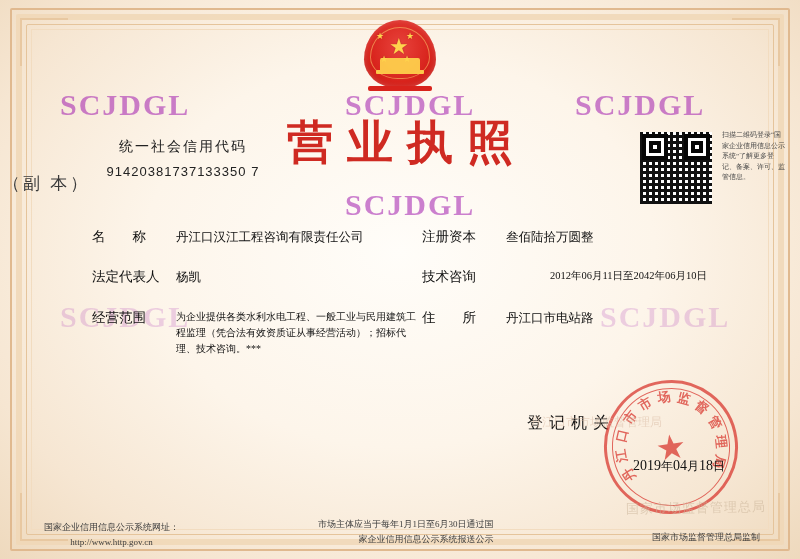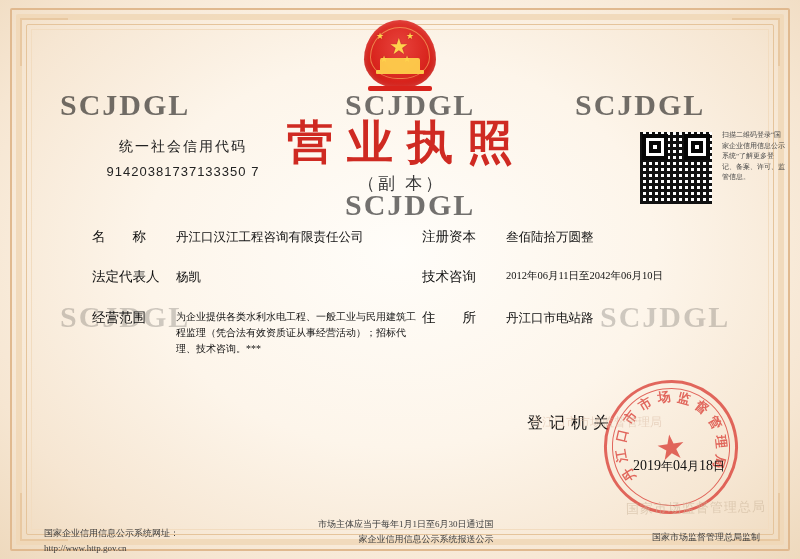--- a/index.html
+++ b/index.html
@@ -60,21 +60,21 @@
   .corner.tr { right: 20px; top: 18px; border-left: none; border-bottom: none; }
   .corner.bl { left: 20px; bottom: 18px; border-right: none; border-top: none; }
   .corner.br { right: 20px; bottom: 18px; border-left: none; border-top: none; }
 
   
   .wm {
     position: absolute;
     font-family: "Liberation Serif", serif;
     font-size: 30px;
     letter-spacing: 2px;
-    color: #000000;
+    color: #a21caf;
     opacity: .55;
     font-weight: bold;
     user-select: none;
   }
   .wm.w1 { left: 60px;  top: 88px; }
   .wm.w2 { left: 345px; top: 88px; }
   .wm.w3 { left: 575px; top: 88px; }
   .wm.w4 { left: 345px; top: 188px; }
   .wm.w5 { left: 60px;  top: 300px; opacity: .18;}
   .wm.w6 { left: 600px; top: 300px; opacity: .18;}
@@ -148,21 +148,21 @@
     font-weight: bold;
     font-size: 46px;
     letter-spacing: 14px;
     color: #cf2a22;
     text-indent: 14px;
   }
   .subtitle {
     position: absolute;
     left: 0; right: 0;
     top: 172px;
-    text-align: center;
+    text-align: left;
     font-family: "Liberation Serif", serif;
     font-size: 17px;
     letter-spacing: 3px;
     color: #3a3a3a;
     text-indent: 3px;
   }
 
   
   .code-block {
     position: absolute;
@@ -247,21 +247,21 @@
     letter-spacing: 0px;
     display: flex;
     justify-content: space-between;
   }
   .fv {
     font-size: 12.5px;
     color: #111;
     font-family: "Liberation Serif", serif;
     line-height: 1.55;
   }
-  .fv.small { font-size: 10.5px; }
+  .fv.small { font-size: 10.5px; margin-left: 44px; }
   .fv.scope {
     width: 250px;
     font-size: 10px;
     line-height: 1.6;
   }
 
   
   .reg-auth {
     position: absolute;
     right: 185px;
@@ -343,22 +343,23 @@
     left: 0; right: 0;
     bottom: 8px;
     height: 36px;
     font-size: 9px;
     color: #3c3c3c;
     font-family: "Liberation Serif", serif;
   }
   .footer .fl-left {
     position: absolute;
     left: 44px;
-    top: 11px;
+    top: 5px;
     line-height: 1.7;
+    text-align: center;
   }
   .footer .fl-mid {
     position: absolute;
     left: 318px;
     top: 2px;
     line-height: 1.7;
     text-align: right;
   }
   .footer .fl-right {
     position: absolute;

